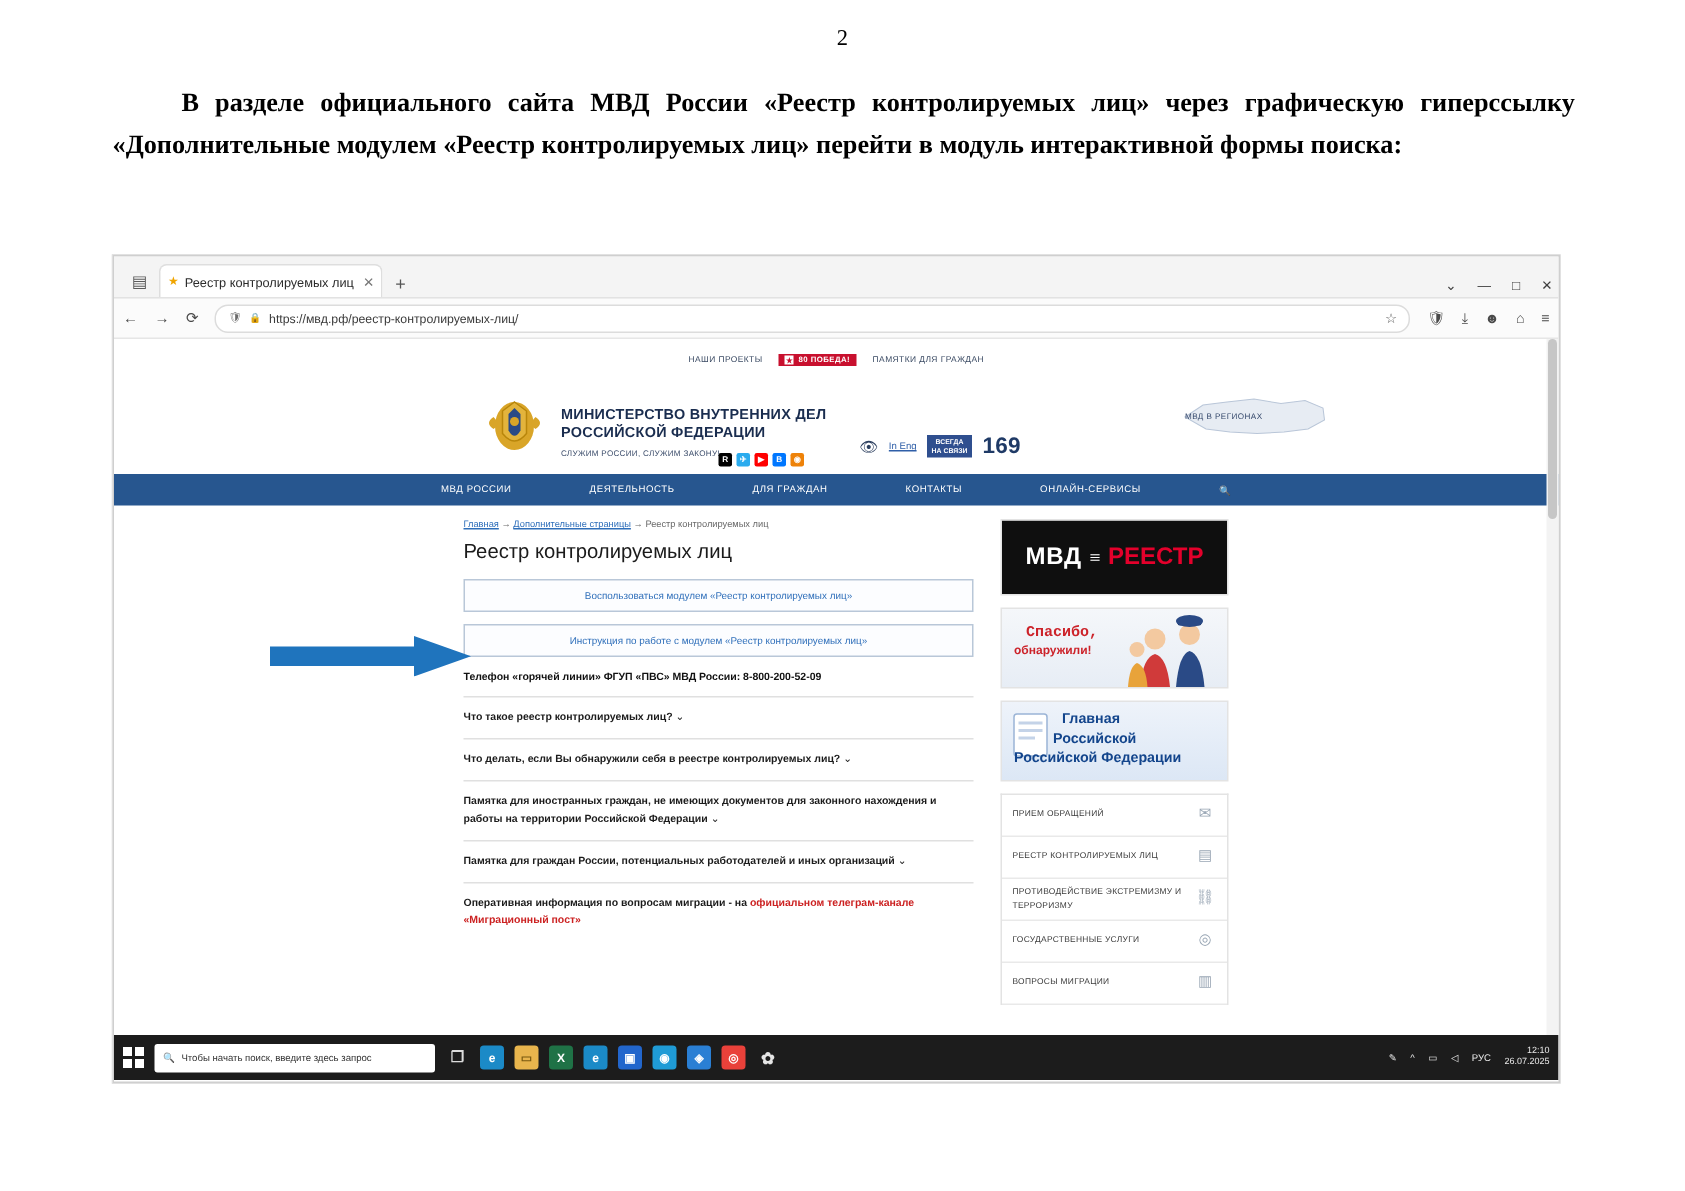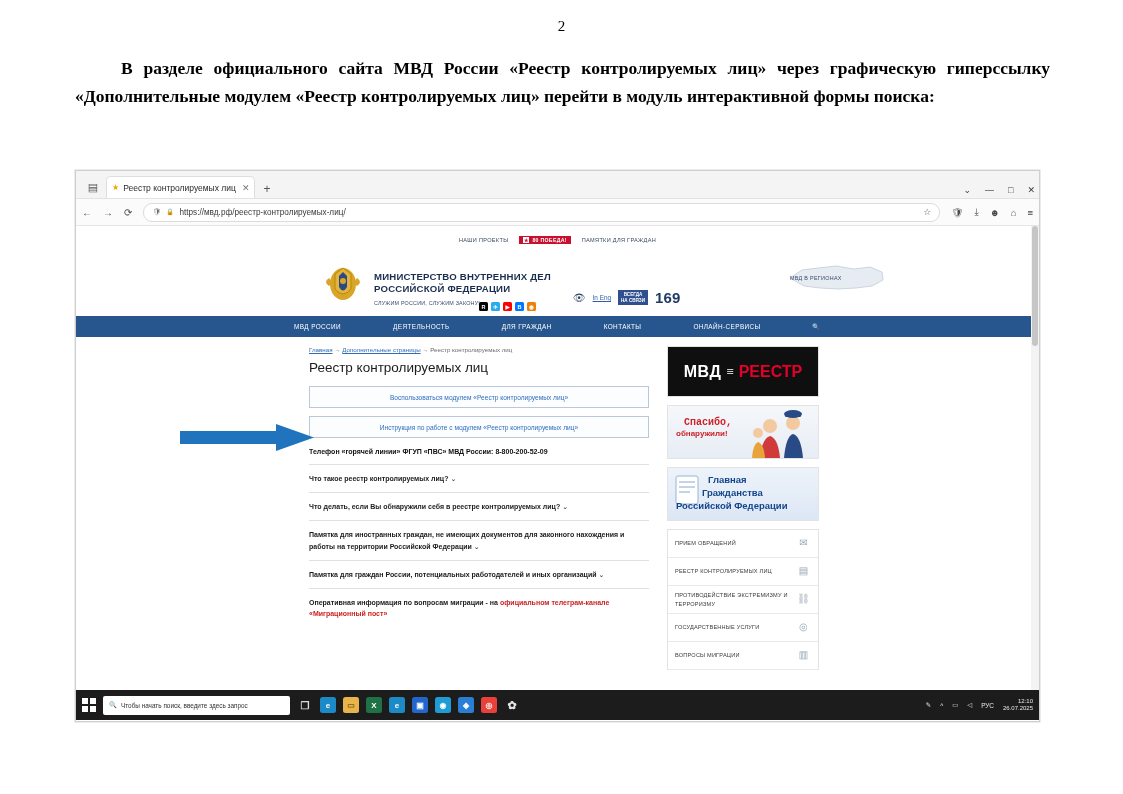--- a/index.html
+++ b/index.html
@@ -725,21 +725,21 @@
 
         <div class="banner">
           <div class="banner-civ">
             <svg width="34" height="52" viewBox="0 0 34 52" style="position:absolute;left:2px;top:0;">
               <rect x="6" y="8" width="22" height="28" rx="2" fill="#ffffff" stroke="#9bb4d6"></rect>
               <rect x="9" y="13" width="16" height="2" fill="#c4d3e8"></rect>
               <rect x="9" y="18" width="16" height="2" fill="#c4d3e8"></rect>
               <rect x="9" y="23" width="11" height="2" fill="#c4d3e8"></rect>
             </svg>
             <span class="civ-l1">Главная</span>
-            <span class="civ-l2">Гражданства</span>
+            <span class="civ-l2">Российской</span>
             <span class="civ-l3">Российской Федерации</span>
           </div>
         </div>
 
         <div class="side-list">
           <div class="side-item">
             <span class="txt">ПРИЕМ ОБРАЩЕНИЙ</span>
             <span class="side-ico">✉</span>
           </div>
           <div class="side-item">

